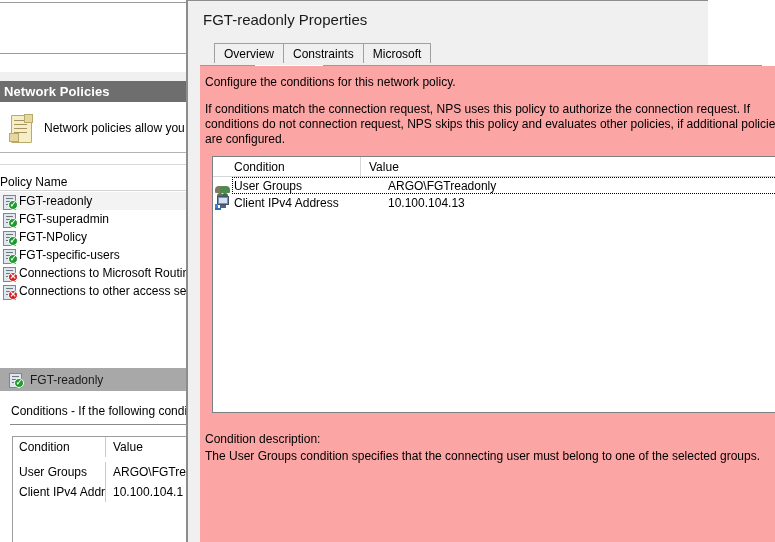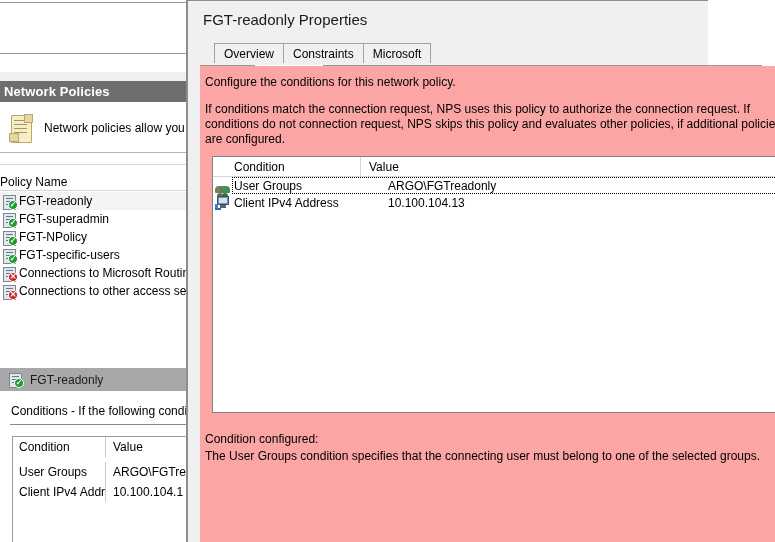--- a/index.html
+++ b/index.html
@@ -356,19 +356,19 @@
                 <span class="plug"></span>
             </span>
           </div>
           <div class="lb-inner">
             <div class="lb-c1">Client IPv4 Address</div>
             <div class="lb-c2">10.100.104.13</div>
           </div>
         </div>
       </div>
 
-      <div class="cond-desc-label">Condition configured:</div>
+      <div class="cond-desc-label">Condition description:</div>
       <div class="cond-desc-text">The User Groups condition specifies that the connecting user must belong to one of the selected groups.</div>
     </div>
 
   </div>
 
 </div>
 
 </body></html>

